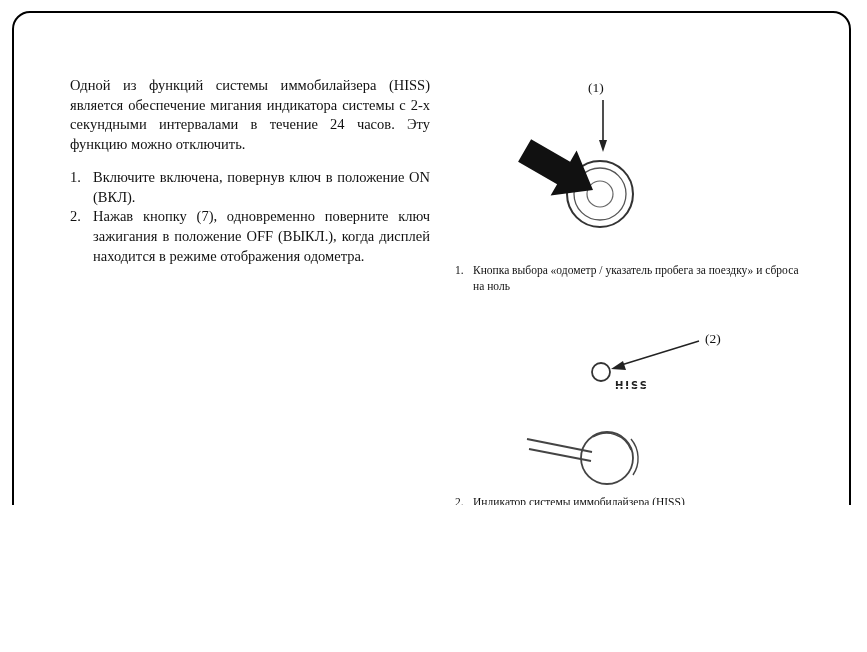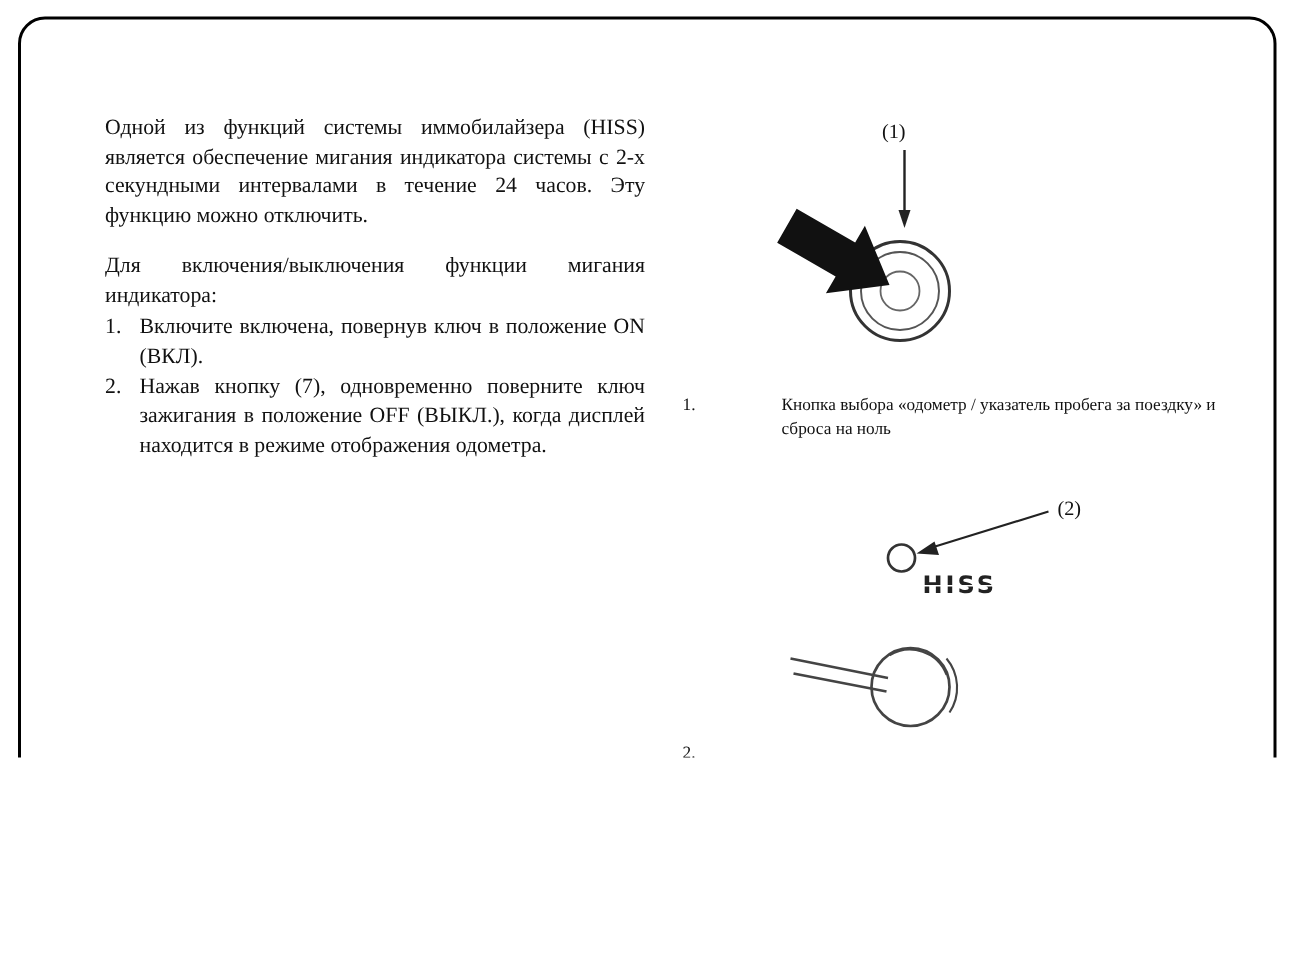--- a/index.html
+++ b/index.html
@@ -51,34 +51,34 @@
     margin-left: 23px;
     text-align: justify;
   }
   .right-col-caption {
     position: absolute;
     display: flex;
     font-size: 11.5px;
     line-height: 1.35;
   }
   .right-col-caption .cap-num { flex: 0 0 18px; }
-  .right-col-caption .cap-text { flex: 1; max-width: 330px; margin-left: 48px; }
+  .right-col-caption .cap-text { flex: 1; max-width: 330px; }
   .figure {
     position: absolute;
   }
   .callout-label {
     position: absolute;
     font-size: 13.5px;
     color: #111;
   }
   .hiss-logo {
     position: absolute;
     font-family: "DejaVu Sans", sans-serif;
     font-weight: bold;
-    font-size: 16px;
+    font-size: 10px;
     letter-spacing: 2px;
     color: #222;
     text-decoration: line-through;
     text-decoration-thickness: 1px;
     text-decoration-color: #fff;
     padding-left: 31px;
   }
   .page-number {
     position: absolute;
     left: 70px; top: 572px;
@@ -89,21 +89,20 @@
 </style>
 </head>
 <body>
 
 <div class="page">
 
   <div class="frame"></div>
 
   <div class="left-col">
     <p class="para">Одной из функций системы иммобилайзера (HISS) является обеспечение мигания индикатора системы с 2-х секундными интервалами в течение 24 часов. Эту функцию можно отключить.</p>
-    <p class="para lead">Для включения/выключения функции мигания индикатора:</p>
 
     <div class="step">
       <span class="num">1.</span>
       <span class="step-text">Включите включена, повернув ключ в положение ON (ВКЛ).</span>
     </div>
 
     <div class="step">
       <span class="num">2.</span>
       <span class="step-text">Нажав кнопку (7), одновременно поверните ключ зажигания в положение OFF (ВЫКЛ.), когда дисплей находится в режиме отображения одометра.</span>
     </div>
@@ -153,17 +152,18 @@
         <path d="M 138,112 A 26 26 0 0 1 176,125" stroke-width="1.3"></path>
         <line x1="72" y1="114" x2="137" y2="127"></line>
         <line x1="74" y1="124" x2="136" y2="136"></line>
         <path d="M 176,114 A 30 30 0 0 1 178,150" stroke-width="1.4"></path>
       </g>
     </svg>
   </div>
 
   <div class="right-col-caption" style="left:455px; top:495px; width:380px;">
     <span class="cap-num">2.</span>
+    <span class="cap-text">Индикатор системы иммобилайзера (HISS)</span>
   </div>
 
   <div class="page-number">44</div>
 
 </div>
 
 </body></html>

